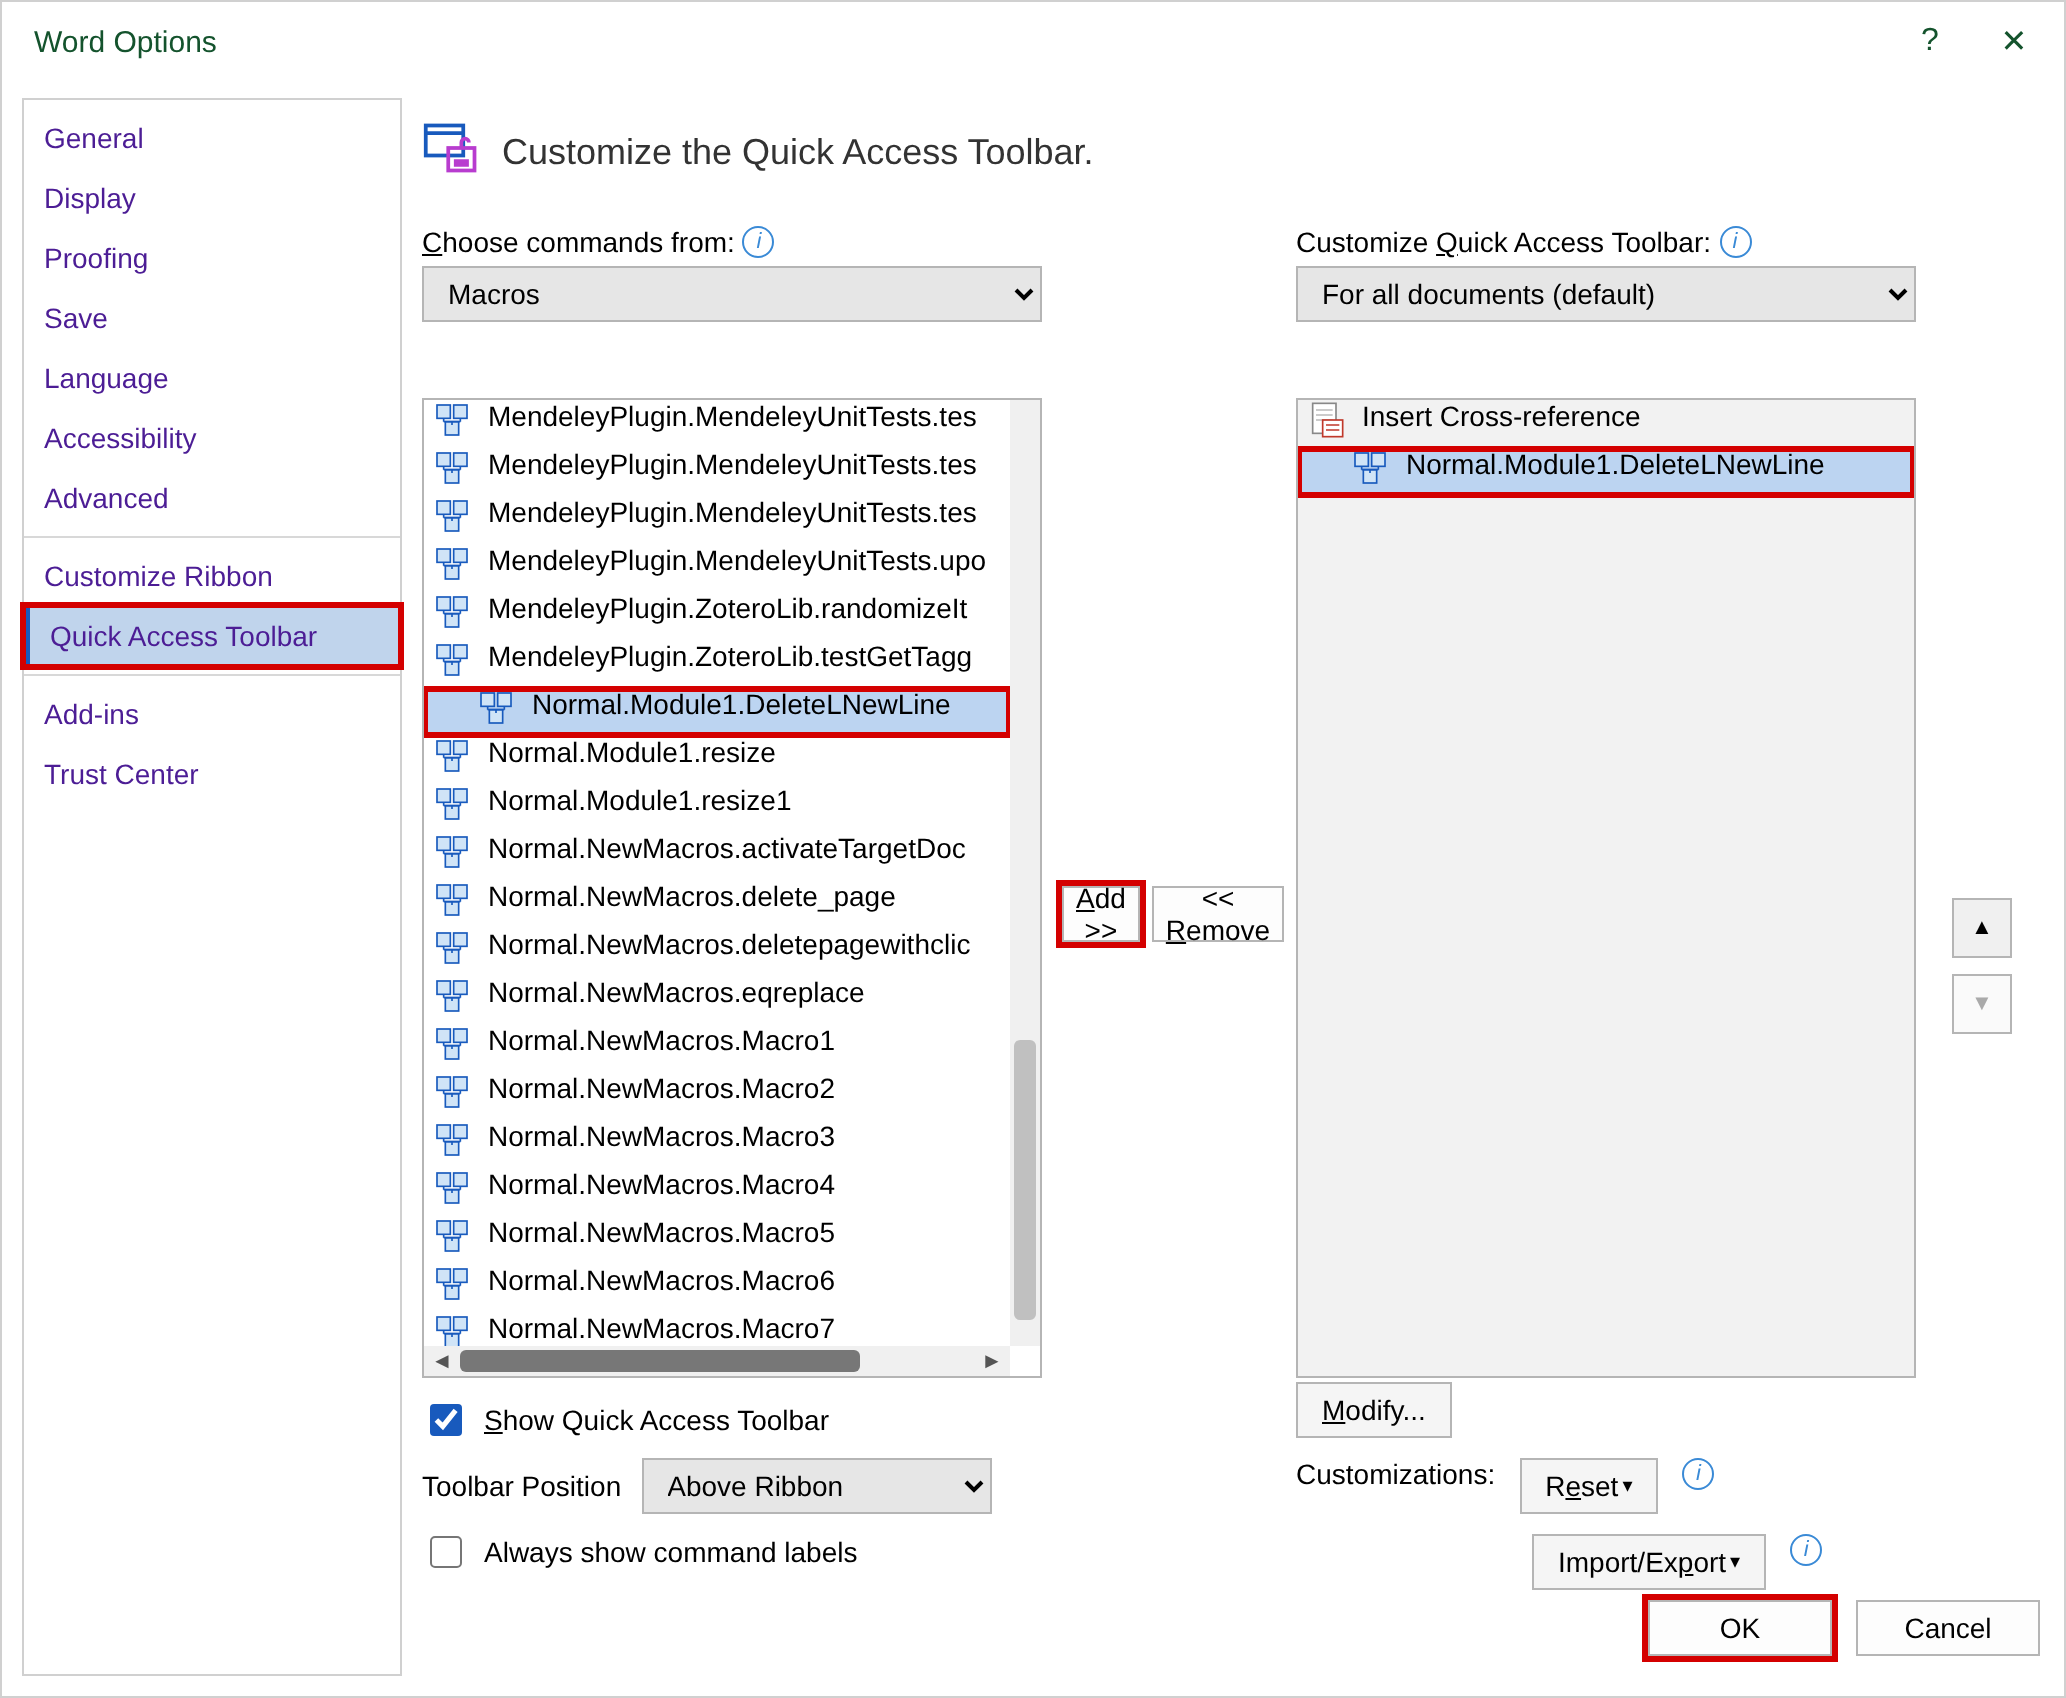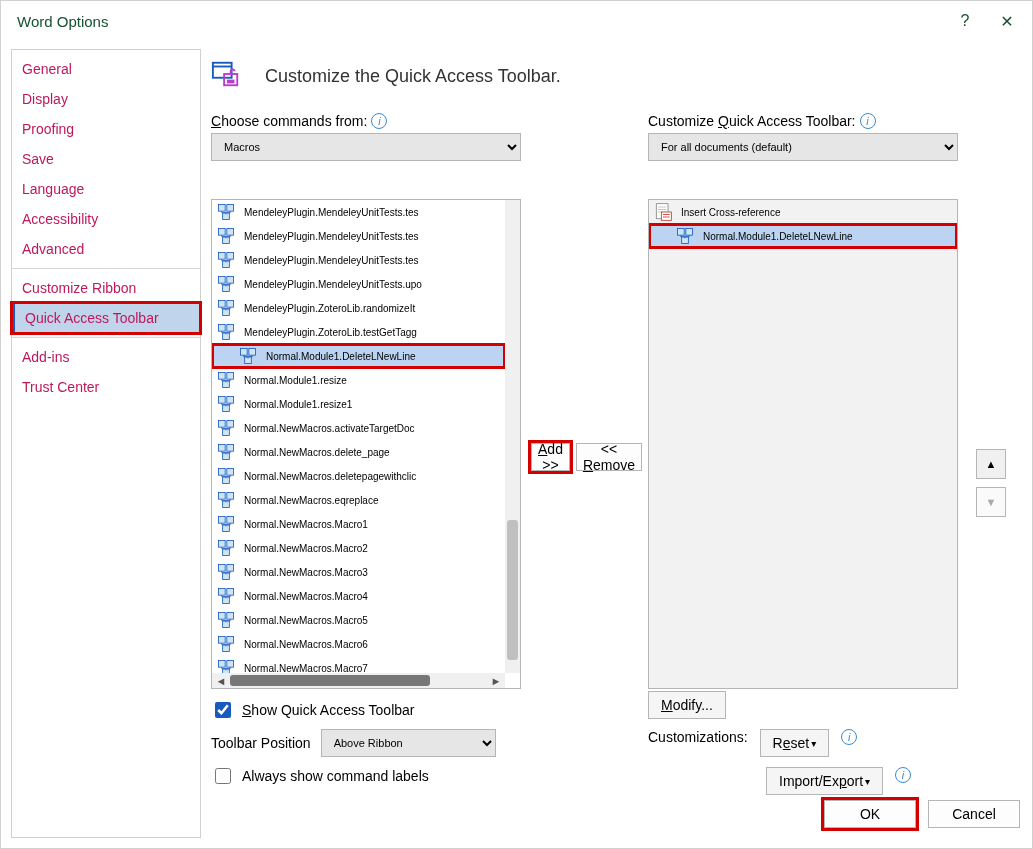--- a/index.html
+++ b/index.html
@@ -19,46 +19,46 @@
     display: flex; gap: 10px;
   }
   
   .sidebar {
     width: 190px; border: 1px solid #d0d0d0; background: #fff;
     display: flex; flex-direction: column;
   }
   .sidebar-group { padding: 4px 0; }
   .sidebar-divider { height: 1px; background: #d8d8d8; margin: 0; }
   .sidebar-item {
-    padding: 7px 10px; font-size: 14px; color: #be185d; cursor: pointer;
+    padding: 7px 10px; font-size: 14px; color: #4c1d95; cursor: pointer;
   }
   .sidebar-item.active {
     background: #c0d4ec; border-left: 3px solid #185abd; 
   }
   .sidebar-item.highlighted {
     outline: 3px solid #d40000; outline-offset: -1px;
   }
   
   .main { flex: 1; position: relative; }
-  .header-row { position:absolute; top:10px; left:0; display: flex; align-items: center; gap: 24px; }
+  .header-row { position:absolute; top:10px; left:0; display: flex; align-items: center; gap: 10px; }
   .header-icon svg { width: 30px; height: 30px; }
   .header-text { font-size: 18px; color: #333; }
 
   .col-left  { position:absolute; top:64px; left:0; width:310px; }
   .col-right { position:absolute; top:64px; left:437px; width:310px; }
 
   .label-row { display:flex; align-items:center; gap:4px; font-size:14px; margin-bottom:4px; }
   .info-icon {
     display:inline-flex; align-items:center; justify-content:center;
     width:16px; height:16px; border-radius:50%;
     border:1px solid #3a8ad6; color:#3a8ad6; font-size:11px; line-height:1; font-style:italic;
   }
   select.combo {
     width:100%; height:28px; background:#e6e6e6; border:1px solid #b5b5b5;
-    font-size:11px; padding:0 8px;
+    font-size:14px; padding:0 8px;
   }
   .listbox {
     border:1px solid #b5b5b5; background:#fff; height:490px; overflow:hidden;
     position:relative;
   }
   .listbox .inner {
     position:absolute; top:0; left:0; right:15px; bottom:15px; overflow:hidden;
   }
   .listbox .vscroll {
     position:absolute; top:0; right:0; width:15px; bottom:15px; background:#f0f0f0;
@@ -72,22 +72,22 @@
   }
   .listbox .hthumb {
     position:absolute; top:2px; bottom:2px; left:18px; width:200px;
     background:#777; border-radius:3px;
   }
   .listbox .harrow {
     position:absolute; bottom:0; height:15px; width:18px; font-size:11px;
     display:flex; align-items:center; justify-content:center; color:#555;
   }
   .list-item {
-    display:flex; align-items:center; gap:8px; height:24px; padding:0 4px;
-    font-size:10px; white-space:nowrap; overflow:hidden;
+    display:flex; gap:8px; height:24px; padding:0 4px;
+    font-size:14px; white-space:nowrap; overflow:hidden;
   }
   .list-item .macro-icon { flex-shrink:0; }
   .list-item.selected { background:#bcd4f1; }
   .list-item.highlighted { outline:3px solid #d40000; outline-offset:-2px;padding-left:26px; }
   .macro-icon svg { width:20px; height:20px; display:block; }
 
   .center-buttons {
     position:absolute; top:394px; left:320px; width:110px; display:flex; flex-direction:row; gap:6px;
   }
   .btn {

